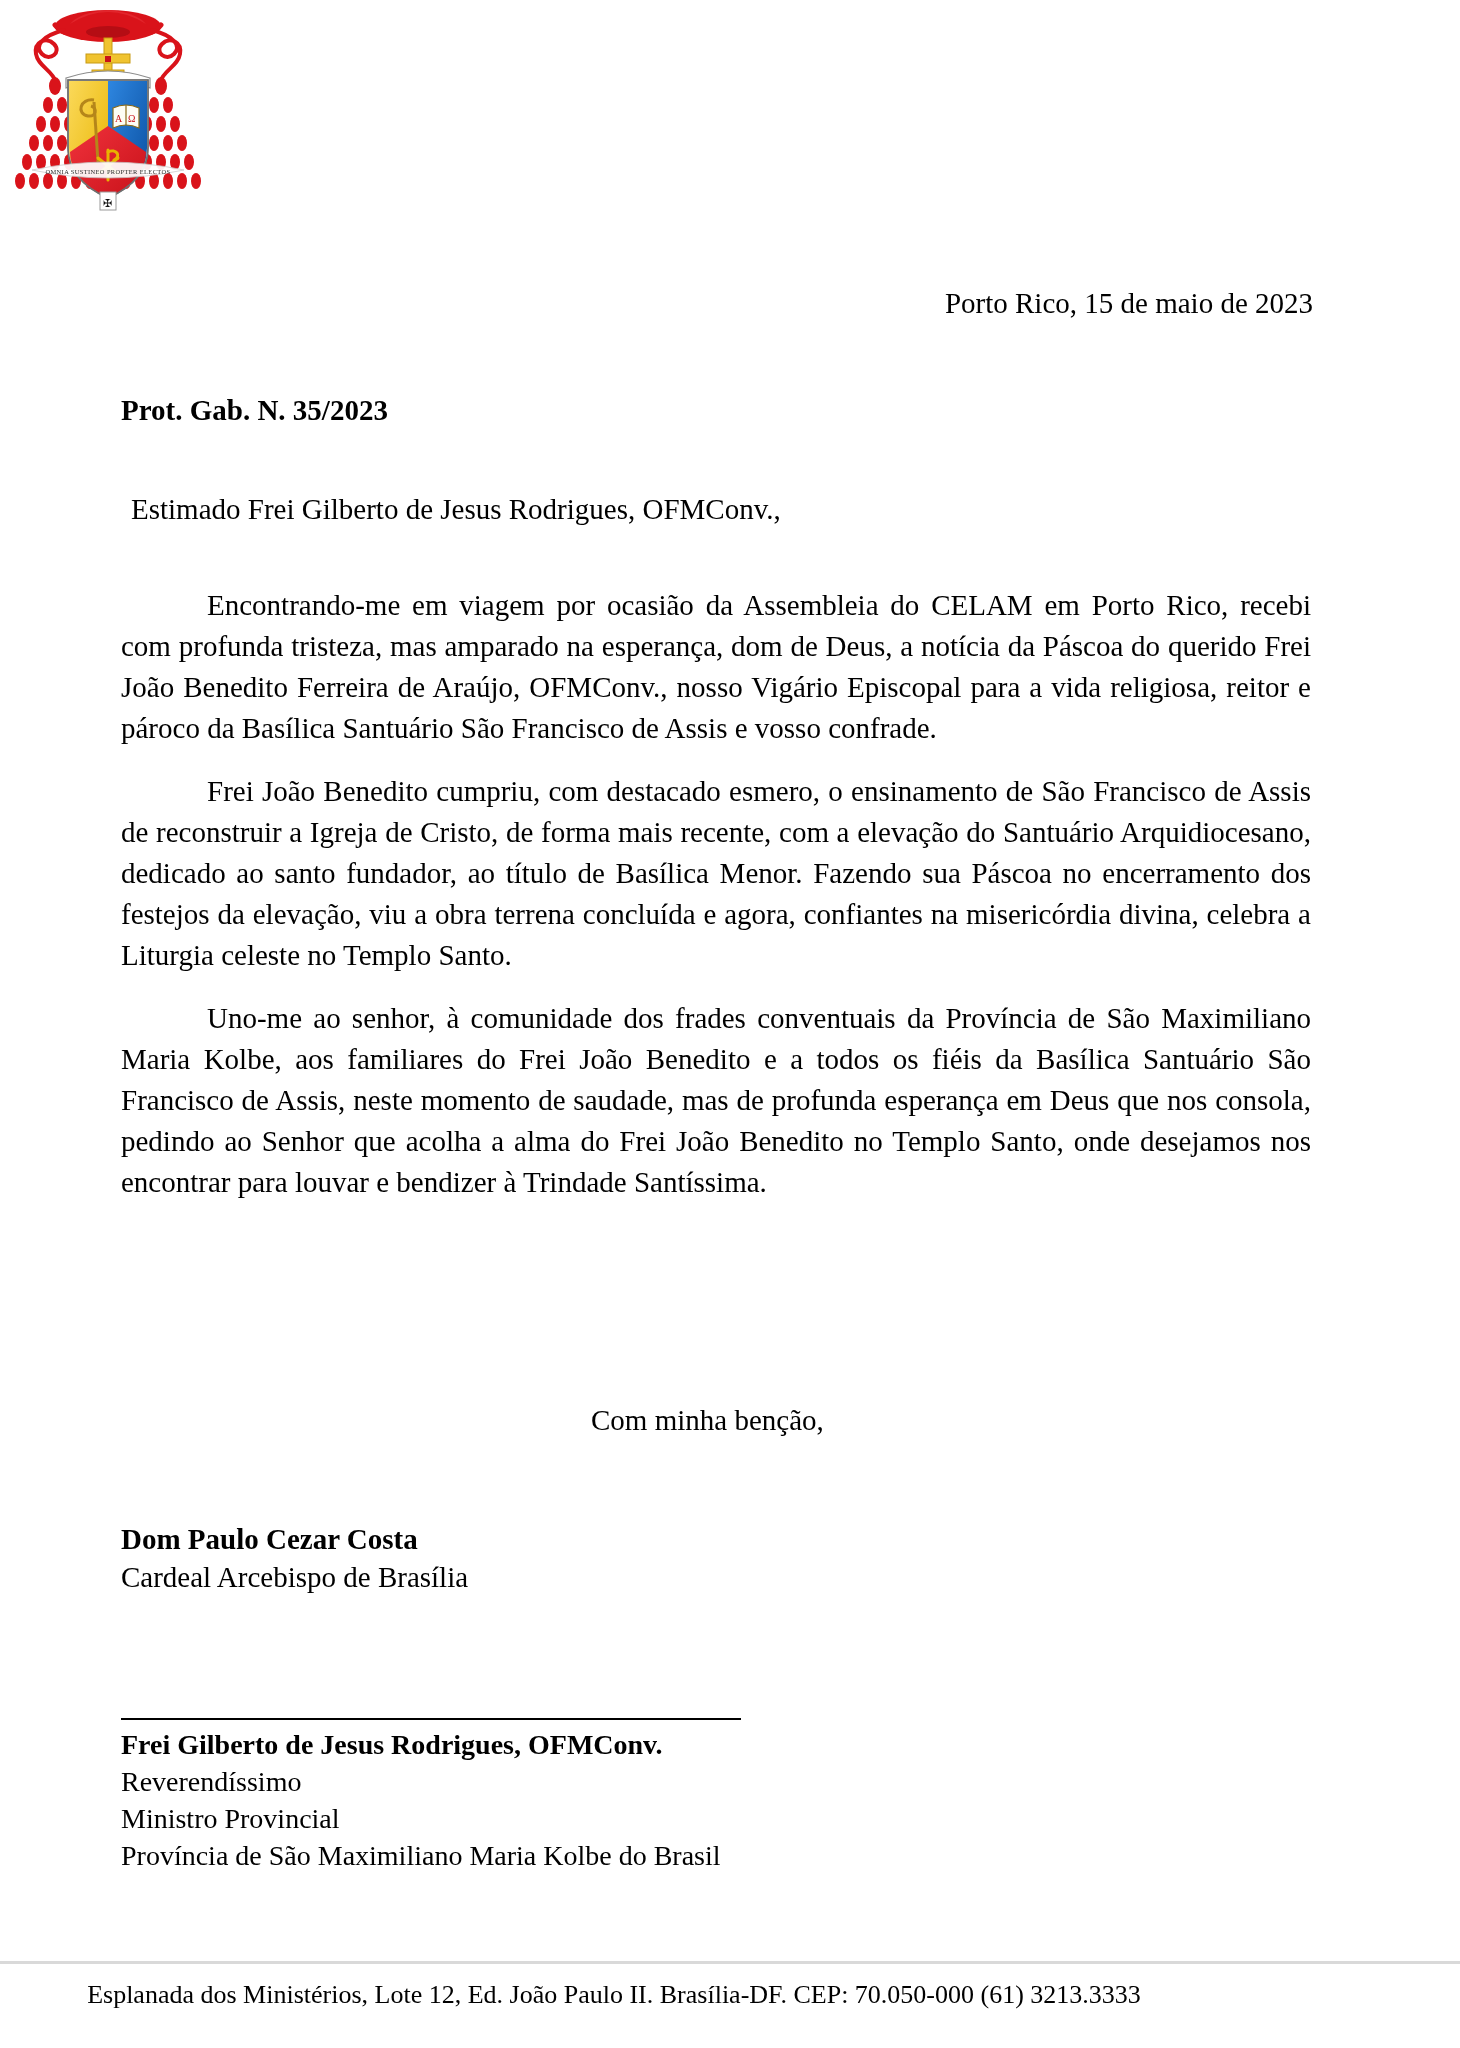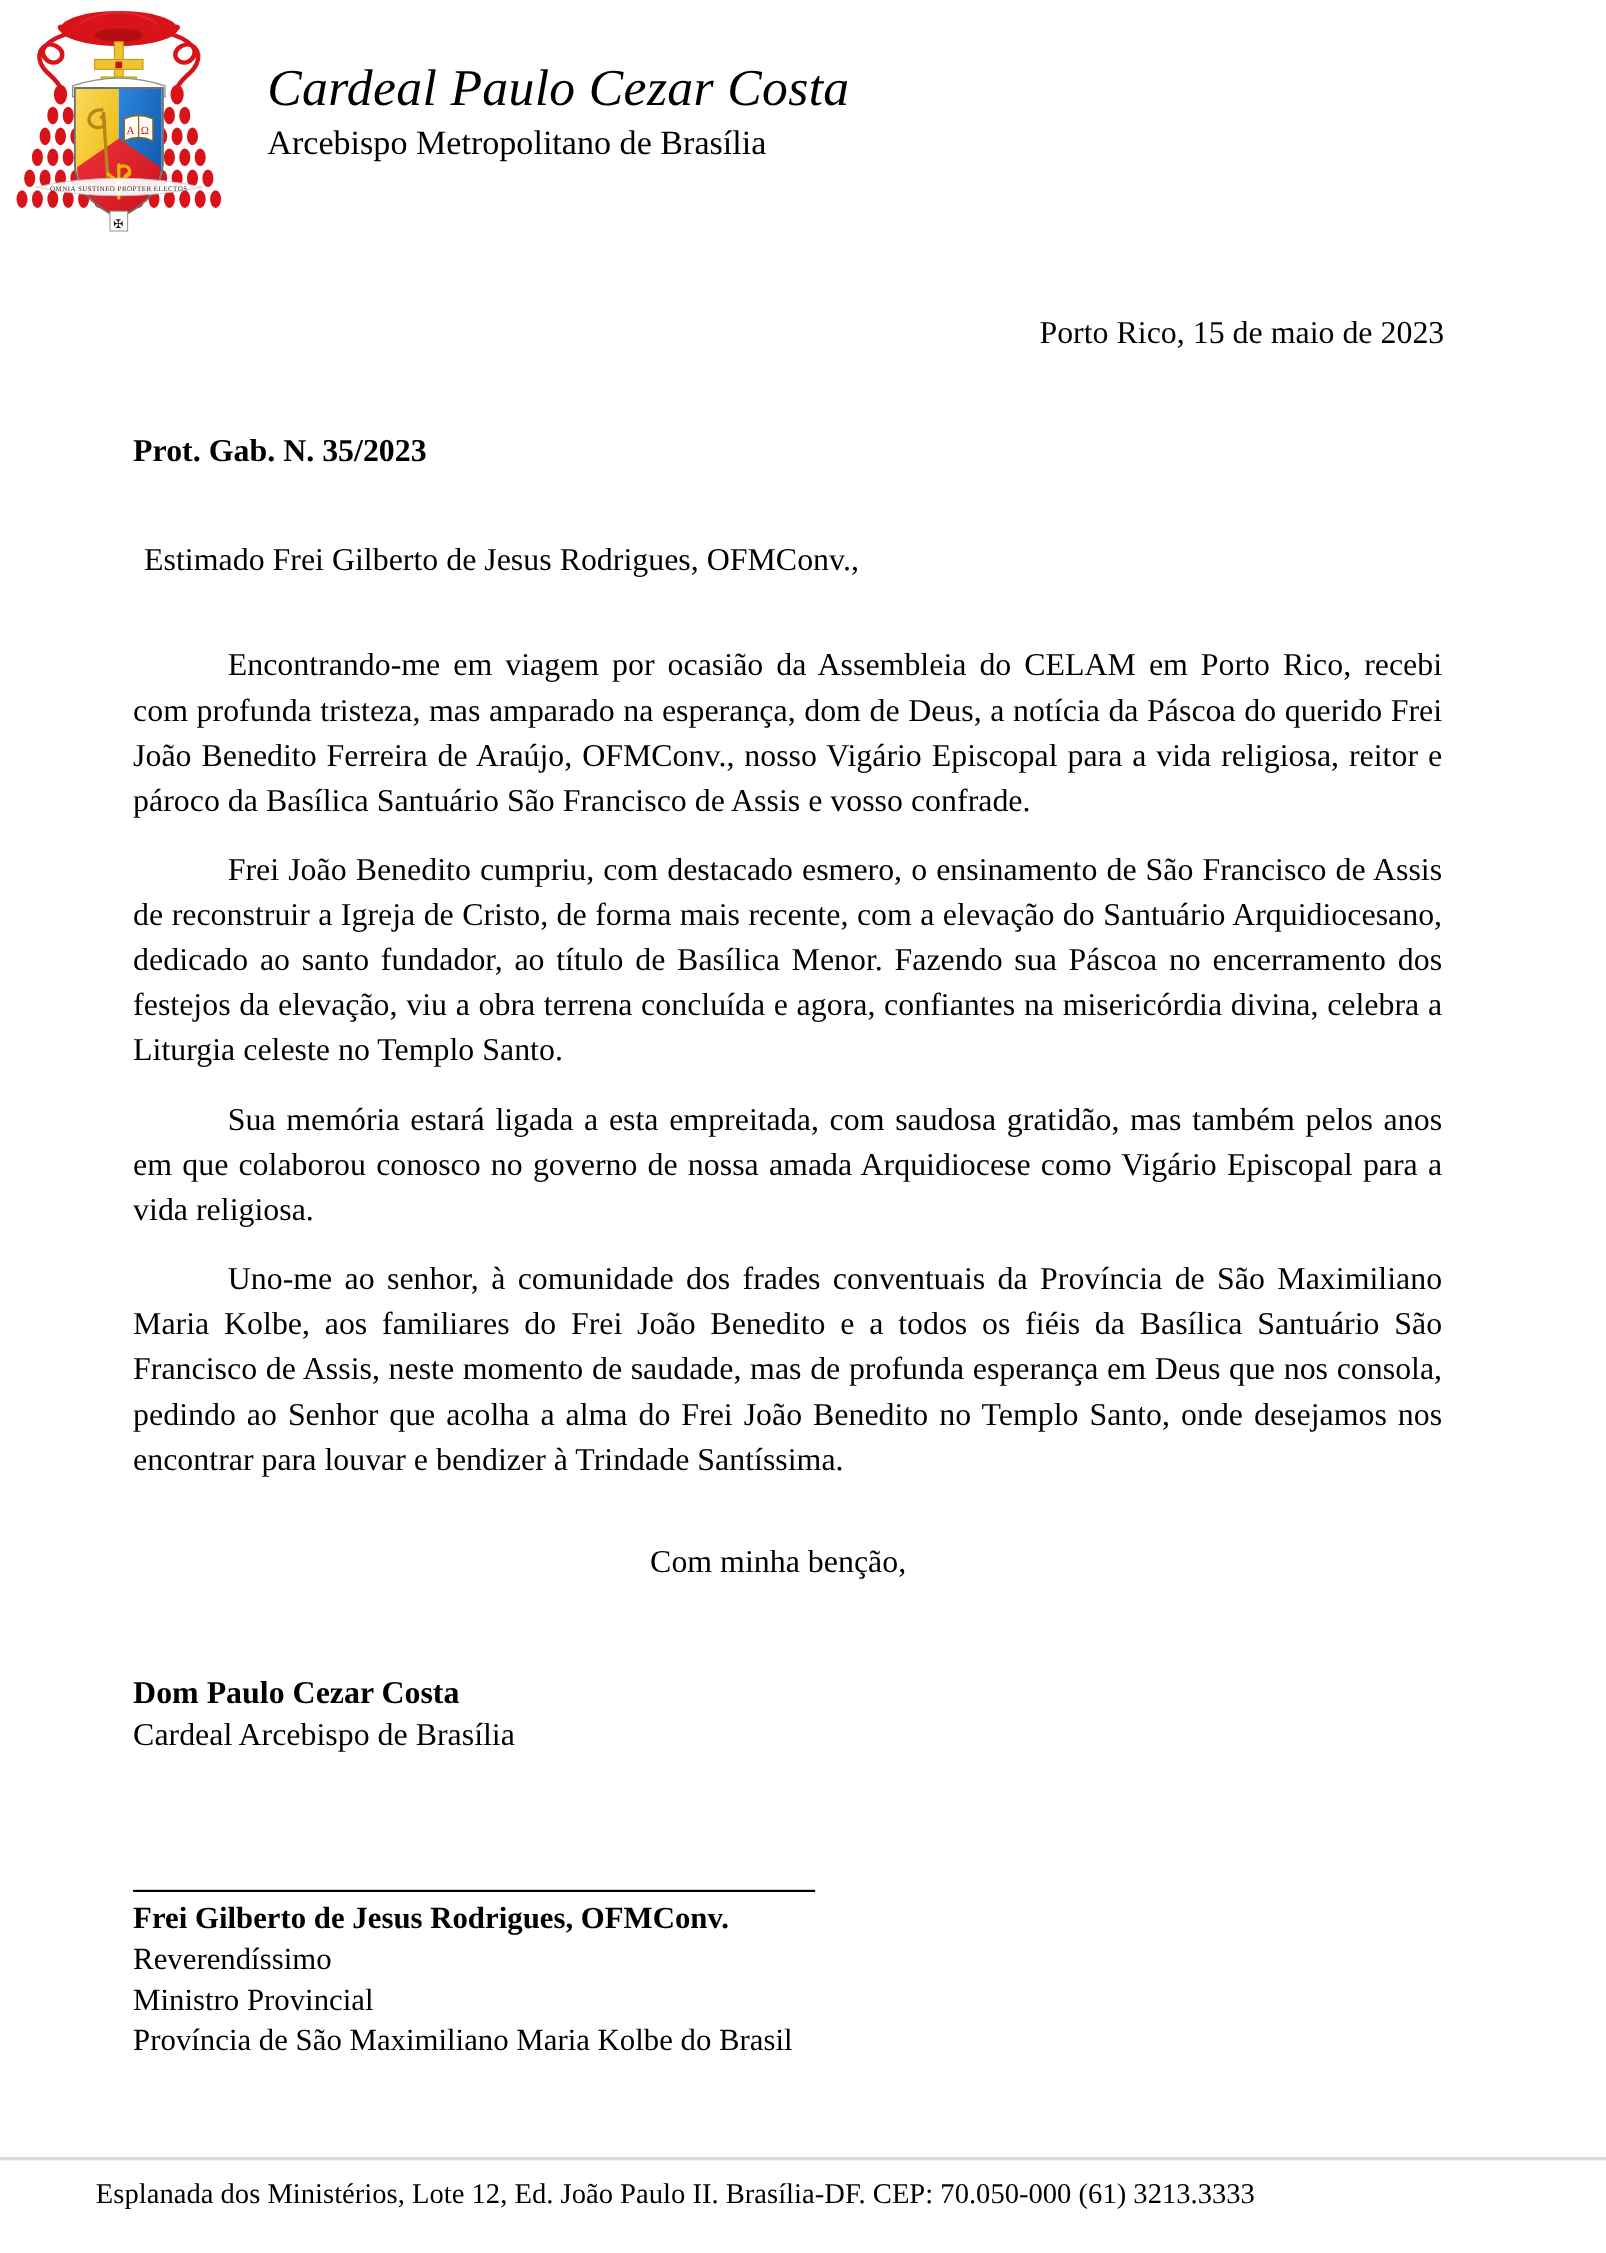--- a/index.html
+++ b/index.html
@@ -342,38 +342,33 @@
         <rect x="92" y="190" width="16" height="18" fill="#ffffff" stroke="#9a9a9a" stroke-width="1"></rect>
         <text x="95" y="205" font-family="'Liberation Serif', serif" font-size="11" fill="#111">✠</text>
 
         <g>
           <path d="M24 168 Q100 152 176 168 Q100 184 24 168 Z" fill="#ffffff" stroke="#c8c8c8" stroke-width="0.8" opacity="0.92"></path>
           <text x="100" y="172" text-anchor="middle" font-family="'Liberation Serif', serif" font-size="6.4" letter-spacing="0.4" fill="#2b2b2b">OMNIA SUSTINEO PROPTER ELECTOS</text>
         </g>
       </svg>
     </div>
 
-    <div class="letterhead-text">
-      <div class="lh-title">Cardeal Paulo Cezar Costa</div>
-      <div class="lh-subtitle">Arcebispo Metropolitano de Brasília</div>
-    </div>
   </div>
 
   <div class="body-area">
 
     <div class="date-line">Porto Rico, 15 de maio de 2023</div>
 
     <div class="prot-line">Prot. Gab. N. 35/2023</div>
 
     <div class="salutation">Estimado Frei Gilberto de Jesus Rodrigues, OFMConv.,</div>
 
     <div class="paragraphs">
       <p class="para">Encontrando-me em viagem por ocasião da Assembleia do CELAM em Porto Rico, recebi com profunda tristeza, mas amparado na esperança, dom de Deus, a notícia da Páscoa do querido Frei João Benedito Ferreira de Araújo, OFMConv., nosso Vigário Episcopal para a vida religiosa, reitor e pároco da Basílica Santuário São Francisco de Assis e vosso confrade.</p>
       <p class="para">Frei João Benedito cumpriu, com destacado esmero, o ensinamento de São Francisco de Assis de reconstruir a Igreja de Cristo, de forma mais recente, com a elevação do Santuário Arquidiocesano, dedicado ao santo fundador, ao título de Basílica Menor. Fazendo sua Páscoa no encerramento dos festejos da elevação, viu a obra terrena concluída e agora, confiantes na misericórdia divina, celebra a Liturgia celeste no Templo Santo.</p>
-      <p class="para">Sua memória estará ligada a esta empreitada, com saudosa gratidão, mas também pelos anos em que colaborou conosco no governo de nossa amada Arquidiocese como Vigário Episcopal para a vida religiosa.</p>
       <p class="para">Uno-me ao senhor, à comunidade dos frades conventuais da Província de São Maximiliano Maria Kolbe, aos familiares do Frei João Benedito e a todos os fiéis da Basílica Santuário São Francisco de Assis, neste momento de saudade, mas de profunda esperança em Deus que nos consola, pedindo ao Senhor que acolha a alma do Frei João Benedito no Templo Santo, onde desejamos nos encontrar para louvar e bendizer à Trindade Santíssima.</p>
     </div>
 
     <div class="closing">Com minha benção,</div>
 
     <div class="signature">
       <div class="sig-name">Dom Paulo Cezar Costa</div>
       <div class="sig-role">Cardeal Arcebispo de Brasília</div>
     </div>
 

